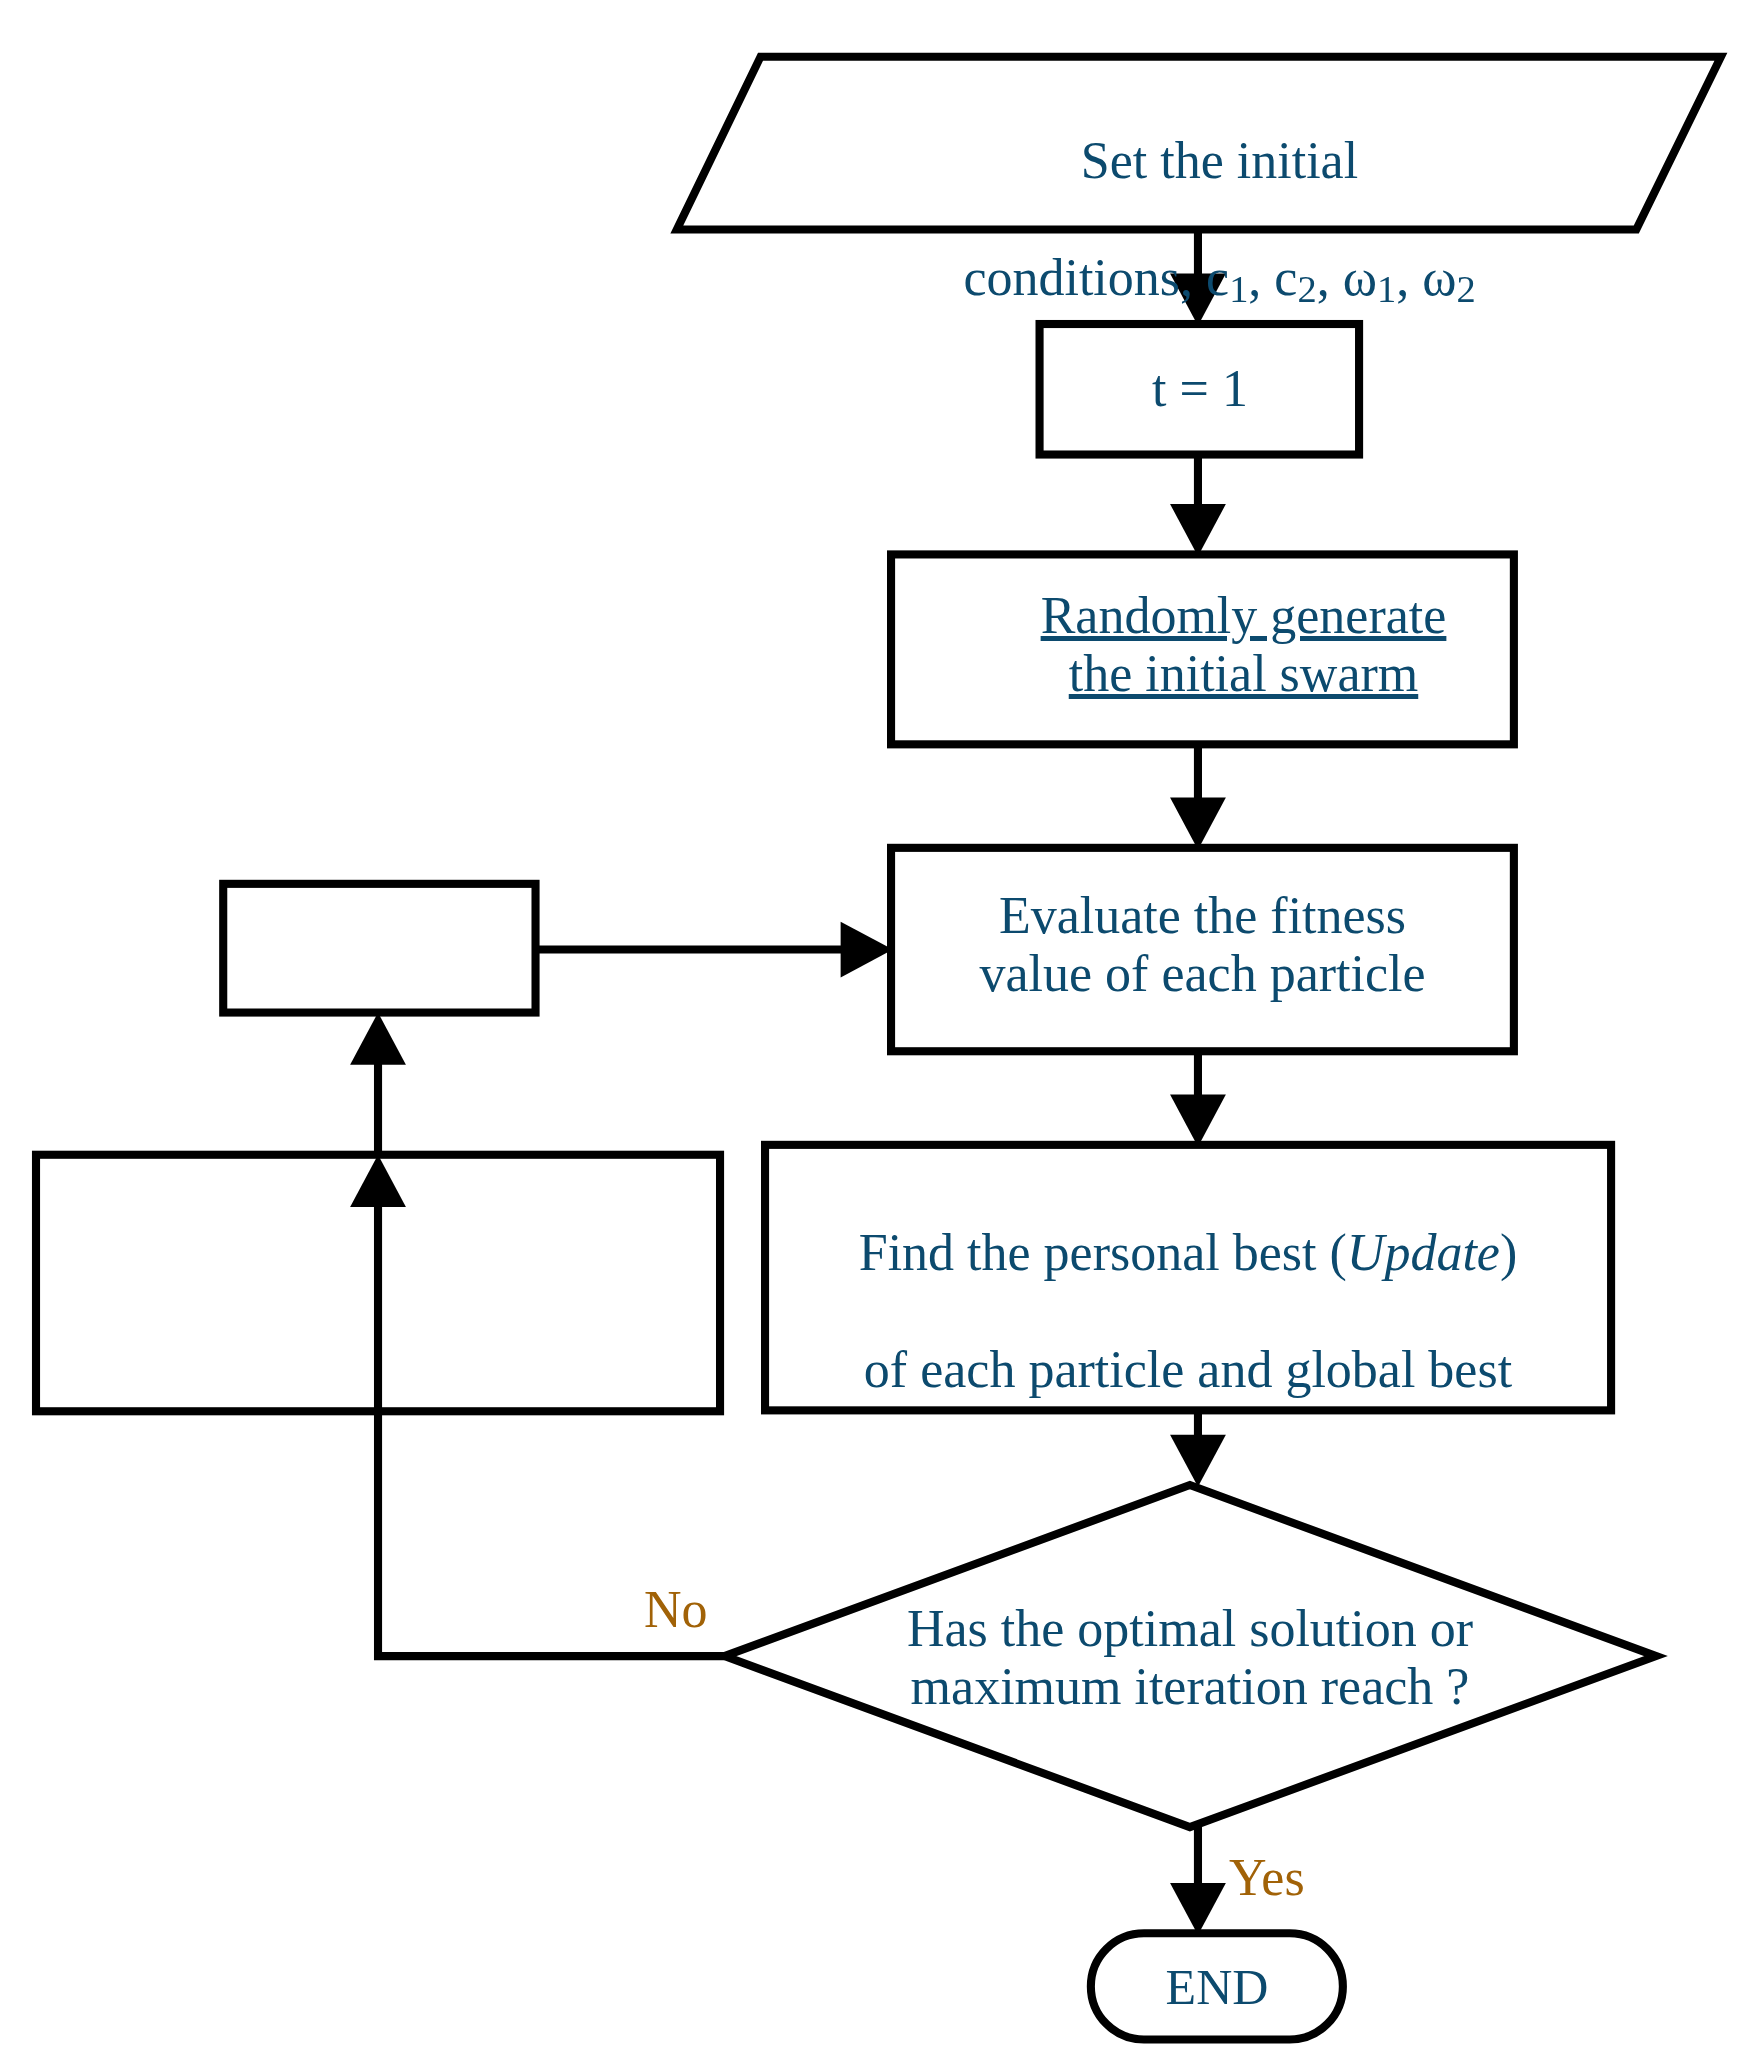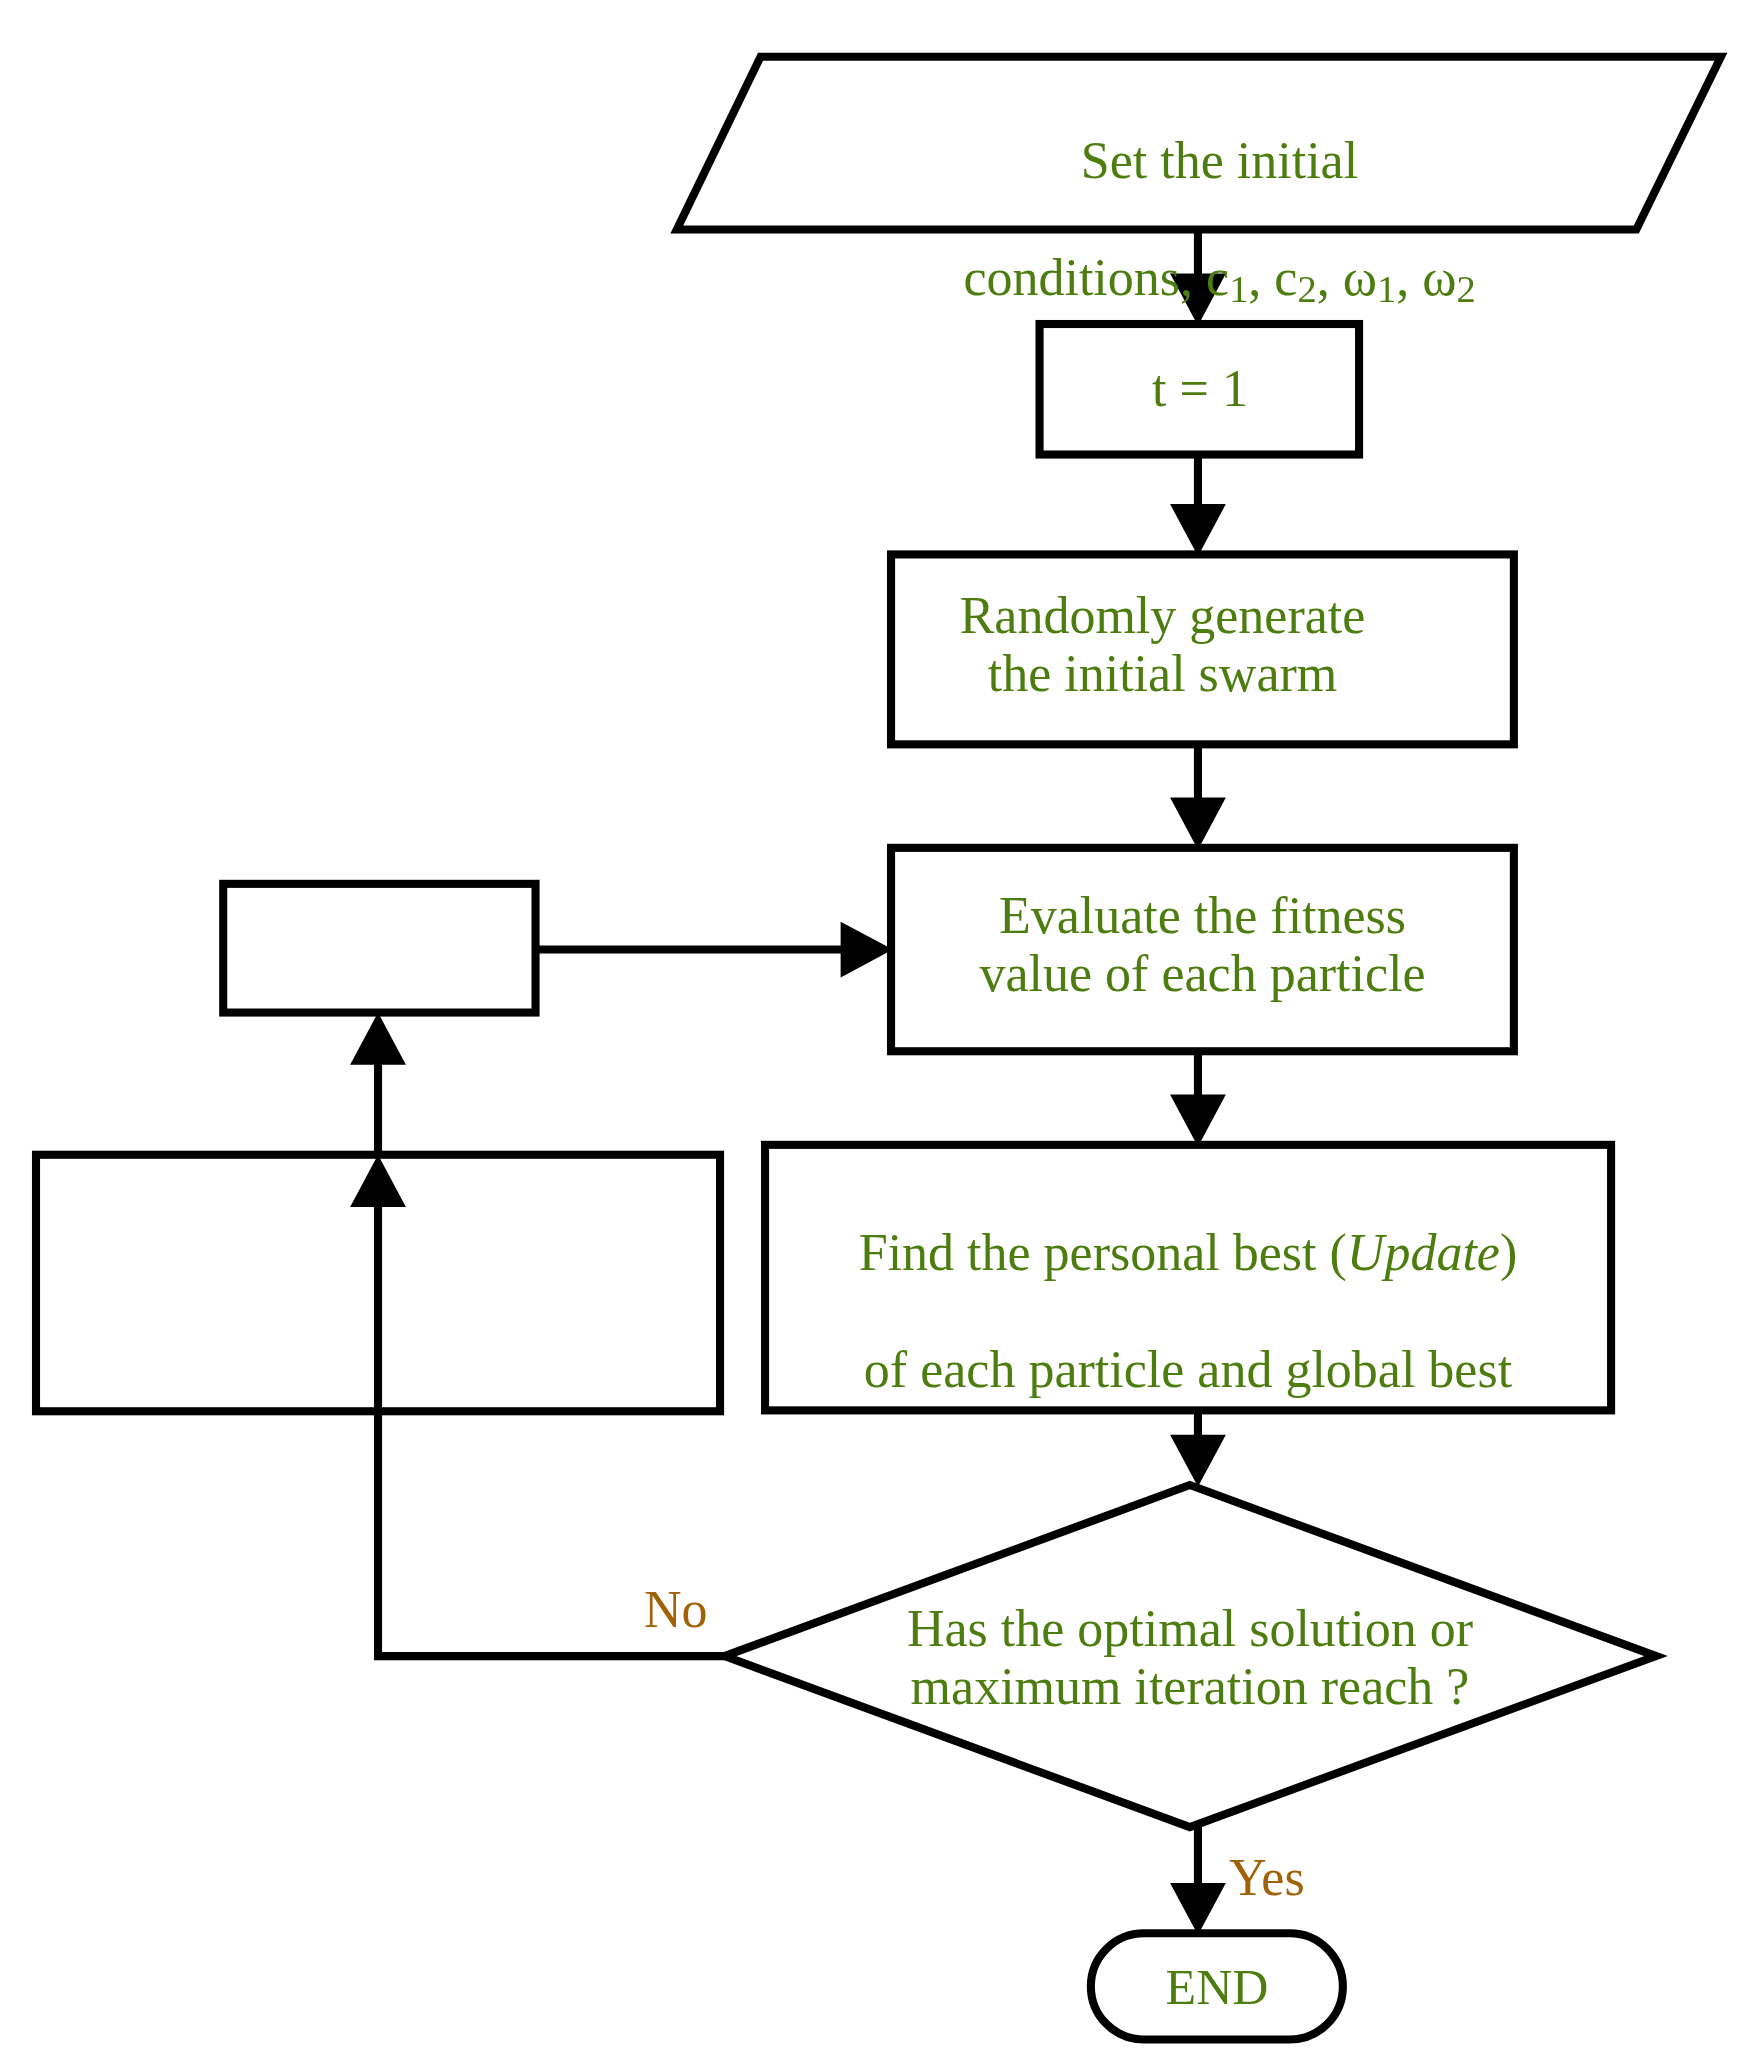--- a/index.html
+++ b/index.html
@@ -35,21 +35,21 @@
     stroke-linecap: butt;
     stroke-linejoin: miter;
   }
   .arrow-head {
     fill: #000000;
     stroke: none;
   }
   .node-text {
     position: absolute;
     text-align: center;
-    color: #4d7c0f;
+    color: #0c4a6e;
     line-height: 1.12;
     font-size: 52px;
     letter-spacing: 0px;
     white-space: pre-line;
     pointer-events: none;
   }
   .edge-label {
     position: absolute;
     color: #a16207;
     font-size: 52px;
@@ -117,21 +117,21 @@
     <polygon class="arrow-head" points="1331,2150 1300,2092 1362,2092"></polygon>
   </svg>
 
   <div class="node-text" style="left:810px; top:74px; width:819px;">
     <div>Set the initial</div>
     <div><span>conditions, c</span><span class="sub">1</span><span>, c</span><span class="sub">2</span><span>, ω</span><span class="sub">1</span><span>, ω</span><span class="sub">2</span></div>
   </div>
 
   <div class="node-text" style="left:1040px; top:360px; width:320px;">t = 1</div>
 
-  <div class="node-text" style="left:851px; top:587px; width:623px;">Randomly generate
+  <div class="node-text" style="left:932px; top:587px; width:623px;text-decoration:underline;">Randomly generate
 the initial swarm</div>
 
   <div class="node-text" style="left:891px; top:887px; width:623px;">Evaluate the fitness
 value of each particle</div>
 
 
 
   <div class="node-text" style="left:765px; top:1166px; width:846px;">
     <div><span>Find the personal best (</span><span class="ital">Update</span><span>)</span></div>
     <div>of each particle and global best</div>

